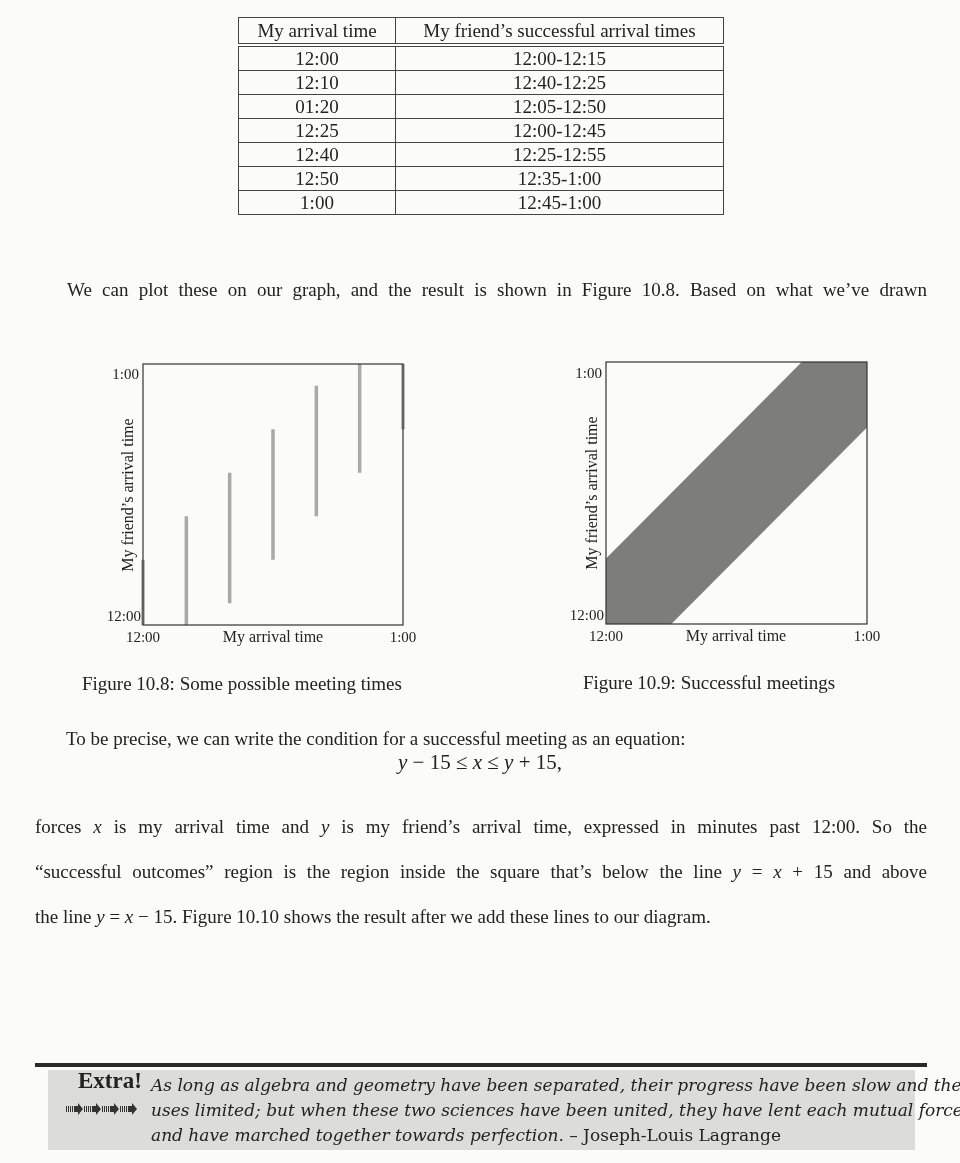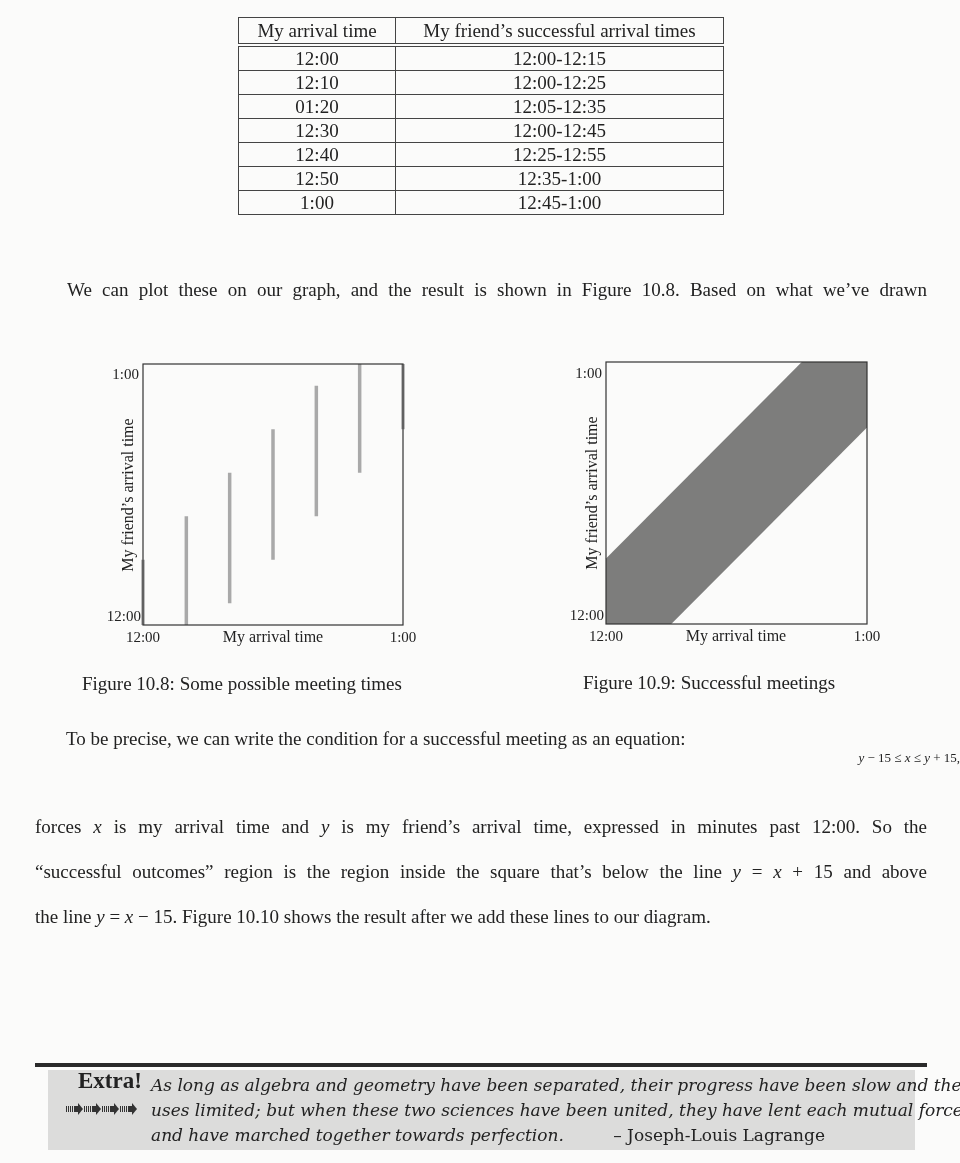--- a/index.html
+++ b/index.html
@@ -31,62 +31,62 @@
   .para .line { display: block; white-space: nowrap; margin-top: 20px; }
   .para .line.just { text-align-last: justify; }
   .indent { padding-left: 32px; }
   i.var { font-style: italic; }
 
   .fig-svg { position: absolute; left: 0; top: 0; }
   .tick { font-family: "Liberation Serif", serif; font-size: 15px; fill: #222; }
   .axlabel { font-family: "Liberation Serif", serif; font-size: 16px; fill: #222; }
 
   .caption { position: absolute; font-size: 19px; font-family: "Liberation Serif", serif; white-space: nowrap; }
-  .equation { position: absolute; left: 0; width: 960px; text-align: right; top: 750px; font-size: 13px; font-family: "Liberation Serif", serif; }
+  .equation { position: absolute; left: 0; width: 960px; text-align: center; top: 750px; font-size: 21px; font-family: "Liberation Serif", serif; }
 
   #extra-rule { position: absolute; left: 35px; top: 1063px; width: 892px; height: 4px; background: #2a2a2a; }
   #extra-box {
     position: absolute; left: 48px; top: 1070px; width: 867px; height: 80px;
     background: #dcdcdb;
   }
   #extra-label { position: absolute; left: 78px; top: 1068px; font-weight: bold; font-size: 23px; font-family: "Liberation Serif", serif; }
   #extra-arrows { position: absolute; left: 66px; top: 1103px; }
   #extra-quote {
     position: absolute; left: 151px; top: 1073px; width: 760px;
     font-style: italic; font-size: 19px; line-height: 25px;
     font-family: "DejaVu Serif", serif; font-size: 17px;
   }
   #extra-quote .line { display: block; white-space: nowrap; }
-  #extra-quote .author { font-style: normal; margin-left: 44px; }
+  #extra-quote .author { font-style: normal; }
 </style>
 </head>
 <body>
 
 <table id="arrival-table">
   <thead>
     <tr>
       <th class="c1">My arrival time</th>
       <th class="c2">My friend’s successful arrival times</th>
     </tr>
   </thead>
   <tbody>
     <tr>
         <td class="c1">12:00</td>
         <td class="c2">12:00-12:15</td>
       </tr>
     <tr>
         <td class="c1">12:10</td>
-        <td class="c2">12:00-12:25</td>
+        <td class="c2">12:40-12:25</td>
       </tr>
     <tr>
         <td class="c1">01:20</td>
-        <td class="c2">12:05-12:35</td>
+        <td class="c2">12:05-12:50</td>
       </tr>
     <tr>
-        <td class="c1">12:30</td>
+        <td class="c1">12:25</td>
         <td class="c2">12:00-12:45</td>
       </tr>
     <tr>
         <td class="c1">12:40</td>
         <td class="c2">12:25-12:55</td>
       </tr>
     <tr>
         <td class="c1">12:50</td>
         <td class="c2">12:35-1:00</td>
       </tr>

